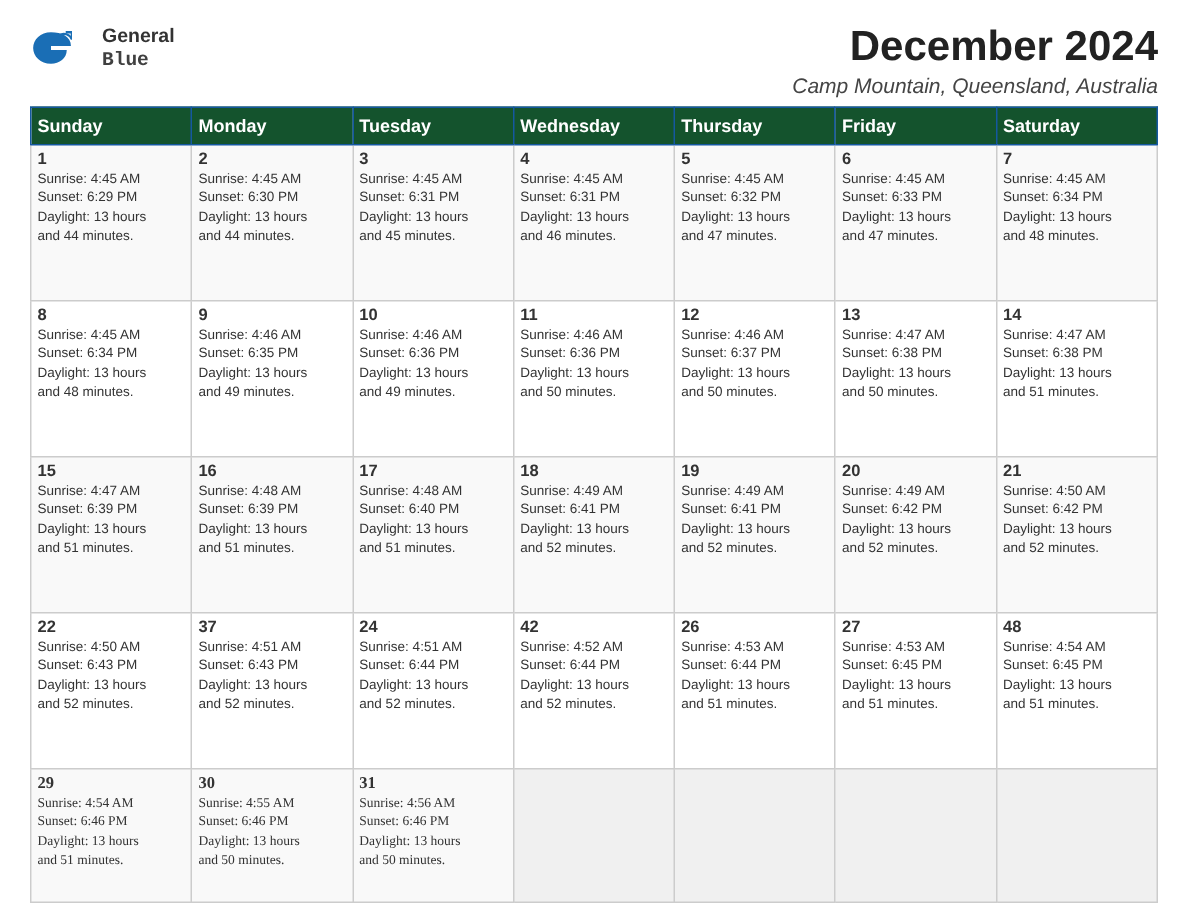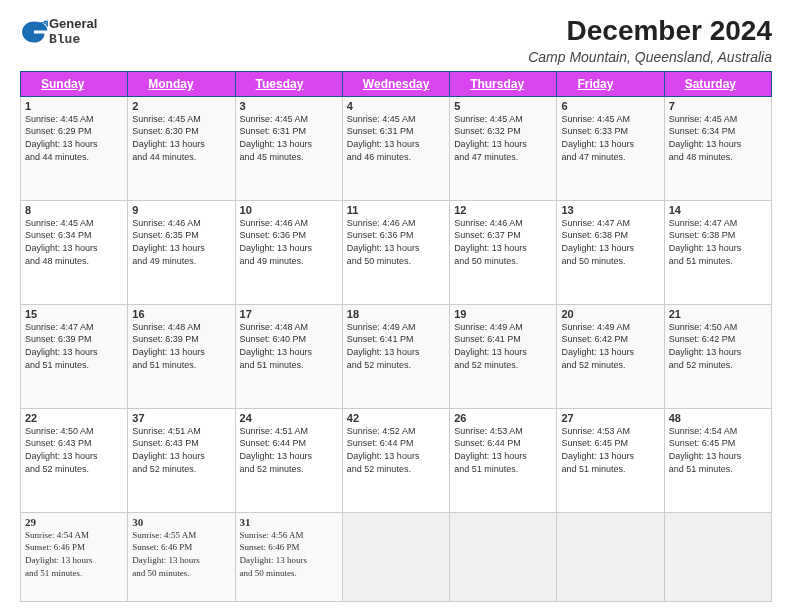--- a/index.html
+++ b/index.html
@@ -19,21 +19,21 @@
     }
     .header {
       display: flex;
       align-items: flex-start;
       justify-content: space-between;
       margin-bottom: 6px;
     }
     .logo {
       display: flex;
       align-items: center;
-      gap: 1px;
+      gap: 20px;
     }
     .logo-text {
       font-size: 13px;
       line-height: 1.2;
     }
     .logo-text .general {
       display: block;
       color: #333;
       font-weight: bold;
     }
@@ -63,28 +63,27 @@
       font-style: italic;
     }
     .calendar {
       flex: 1;
       border: 1px solid #ccc;
       border-collapse: collapse;
       width: 100%;
       table-layout: fixed;
     }
     .calendar thead tr th {
-      background-color: #d946ef;
+      background-color: #14532d;
       color: white;
       font-size: 12px;
       font-weight: bold;
-      padding: 5px 20px;
+      padding: 5px 4px;
       text-align: left;
       border: 1px solid #1558a0;
-      text-decoration: underline;
     }
     .calendar tbody tr td {
       border: 1px solid #ccc;
       vertical-align: top;
       padding: 3px 4px;
       font-size: 9.5px;
       color: #333;
       background: #fff;
     }
     .calendar tbody tr:nth-child(odd) td {

